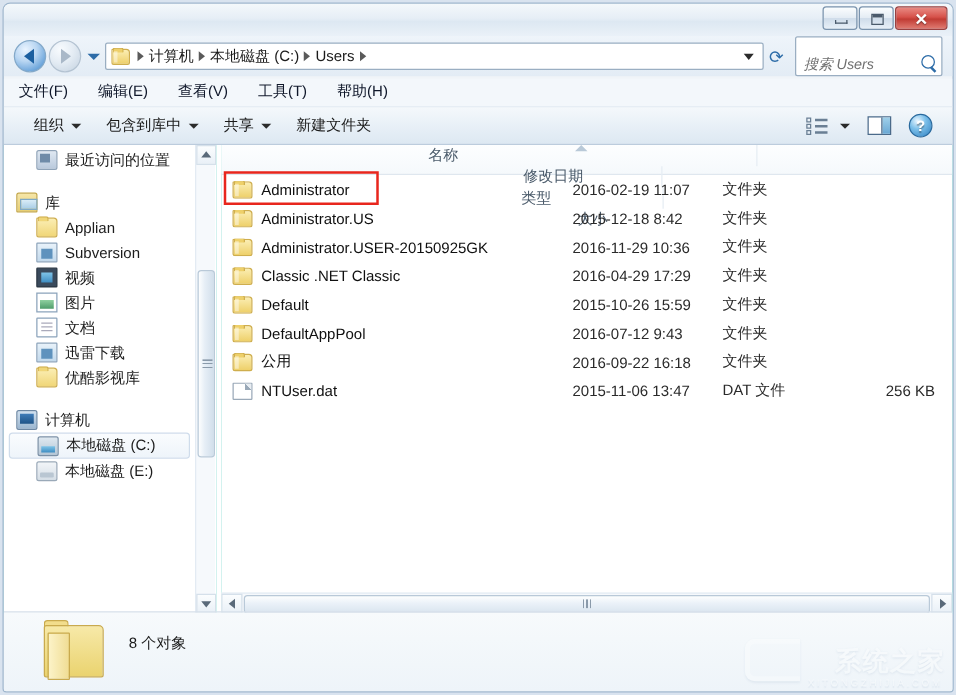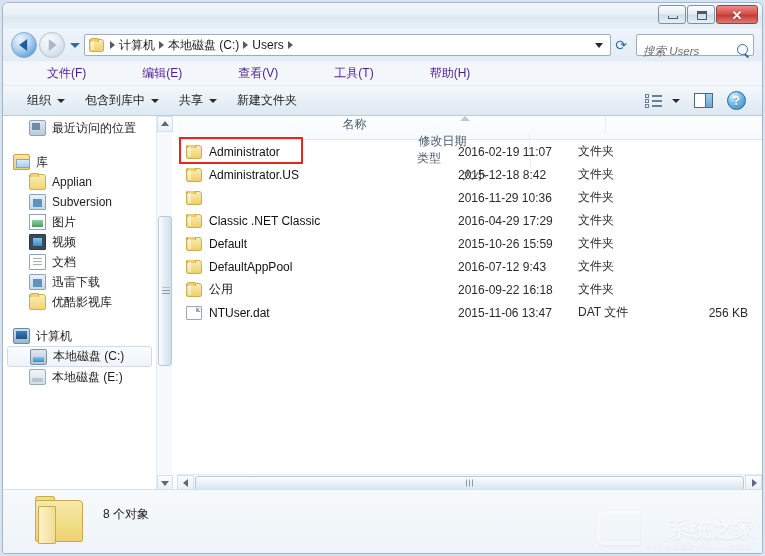--- a/index.html
+++ b/index.html
@@ -85,39 +85,39 @@
   .sep { width:0;height:0; margin:0 1px;
      border-top:4px solid transparent; border-bottom:4px solid transparent;
      border-left:5px solid #5a5a5a; flex:none; }
   .addrdrop { width:0;height:0; margin-right:5px; flex:none;
      border-left:4px solid transparent; border-right:4px solid transparent;
      border-top:5px solid #2b2b2b; }
   .refresh { width:20px; height:20px; position:relative; flex:none;
      color:#2d6ca8; font-size:14px; text-align:center; line-height:20px; }
 
   .searchbox {
-    width:118px; height:22px; margin-left:5px; flex:none;
+    width:118px; height:32px; margin-left:5px; flex:none;
     background:#fff; border:1px solid #9aaec2; border-radius:2px;
     display:flex; align-items:center; padding:12px 3px 0 6px;
   }
   .searchbox .ph { flex:1; font-style:italic; color:#6e6e6e; font-size:11.5px; white-space:nowrap; }
   .mag { width:14px; height:14px; position:relative; flex:none; }
   .mag:before { content:""; position:absolute; left:1px; top:0px; width:9px;height:9px;
      border:1.6px solid #2d6ca8; border-radius:50%; }
   .mag:after { content:""; position:absolute; left:9px; top:9px; width:5px;height:1.6px;
      background:#2d6ca8; transform:rotate(45deg); transform-origin:left center; }
 
   
   .menubar {
     position:absolute; left:0; top:60px; width:100%; height:23px;
     background:#f3f7fb;
     display:flex; align-items:center; padding-left:12px;
     border-bottom:1px solid #e2eaf2;
   }
-  .menuitem { font-size:12px; color:#4c1d95; padding:2px 12px 4px 0; margin-right:12px; white-space:nowrap;margin-left:32px; }
+  .menuitem { font-size:12px; color:#0f172a; padding:2px 12px 4px 0; margin-right:12px; white-space:nowrap; }
 
   
   .toolbar {
     position:absolute; left:0; top:83px; width:100%; height:30px;
     background:linear-gradient(to bottom,#f4f8fb 0%,#e8f0f7 50%,#dde8f2 100%);
     border-bottom:1px solid #bcccdd;
     display:flex; align-items:center; padding:0 6px 0 14px;
   }
   .tbitem { font-size:12px; color:#1a1a1a; display:flex; align-items:center;
             padding:4px 10px; white-space:nowrap; }
@@ -431,26 +431,26 @@
         </div>
         <div class="nv lvl2">
           <span class="ic ic-folder"></span>
           <span>Applian</span>
         </div>
         <div class="nv lvl2">
           <span class="ic ic-dl"></span>
           <span>Subversion</span>
         </div>
         <div class="nv lvl2">
+          <span class="ic ic-vid"></span>
+          <span>视频</span>
+        </div>
+        <div class="nv lvl2">
           <span class="ic ic-pic"></span>
           <span>图片</span>
-        </div>
-        <div class="nv lvl2">
-          <span class="ic ic-vid"></span>
-          <span>视频</span>
         </div>
         <div class="nv lvl2">
           <span class="ic ic-doc"></span>
           <span>文档</span>
         </div>
         <div class="nv lvl2">
           <span class="ic ic-dl"></span>
           <span>迅雷下载</span>
         </div>
         <div class="nv lvl2">
@@ -525,20 +525,21 @@
             <span>Administrator.US</span>
           </div>
           <div class="cell date">2015-12-18 8:42</div>
           <div class="cell type">文件夹</div>
           <div class="cell size"></div>
         </div>
 
         <div class="row">
           <div class="cell name">
             <span class="fico folder"></span>
+            <span>Administrator.USER-20150925GK</span>
           </div>
           <div class="cell date">2016-11-29 10:36</div>
           <div class="cell type">文件夹</div>
           <div class="cell size"></div>
         </div>
 
         <div class="row">
           <div class="cell name">
             <span class="fico folder"></span>
             <span>Classic .NET Classic</span>

